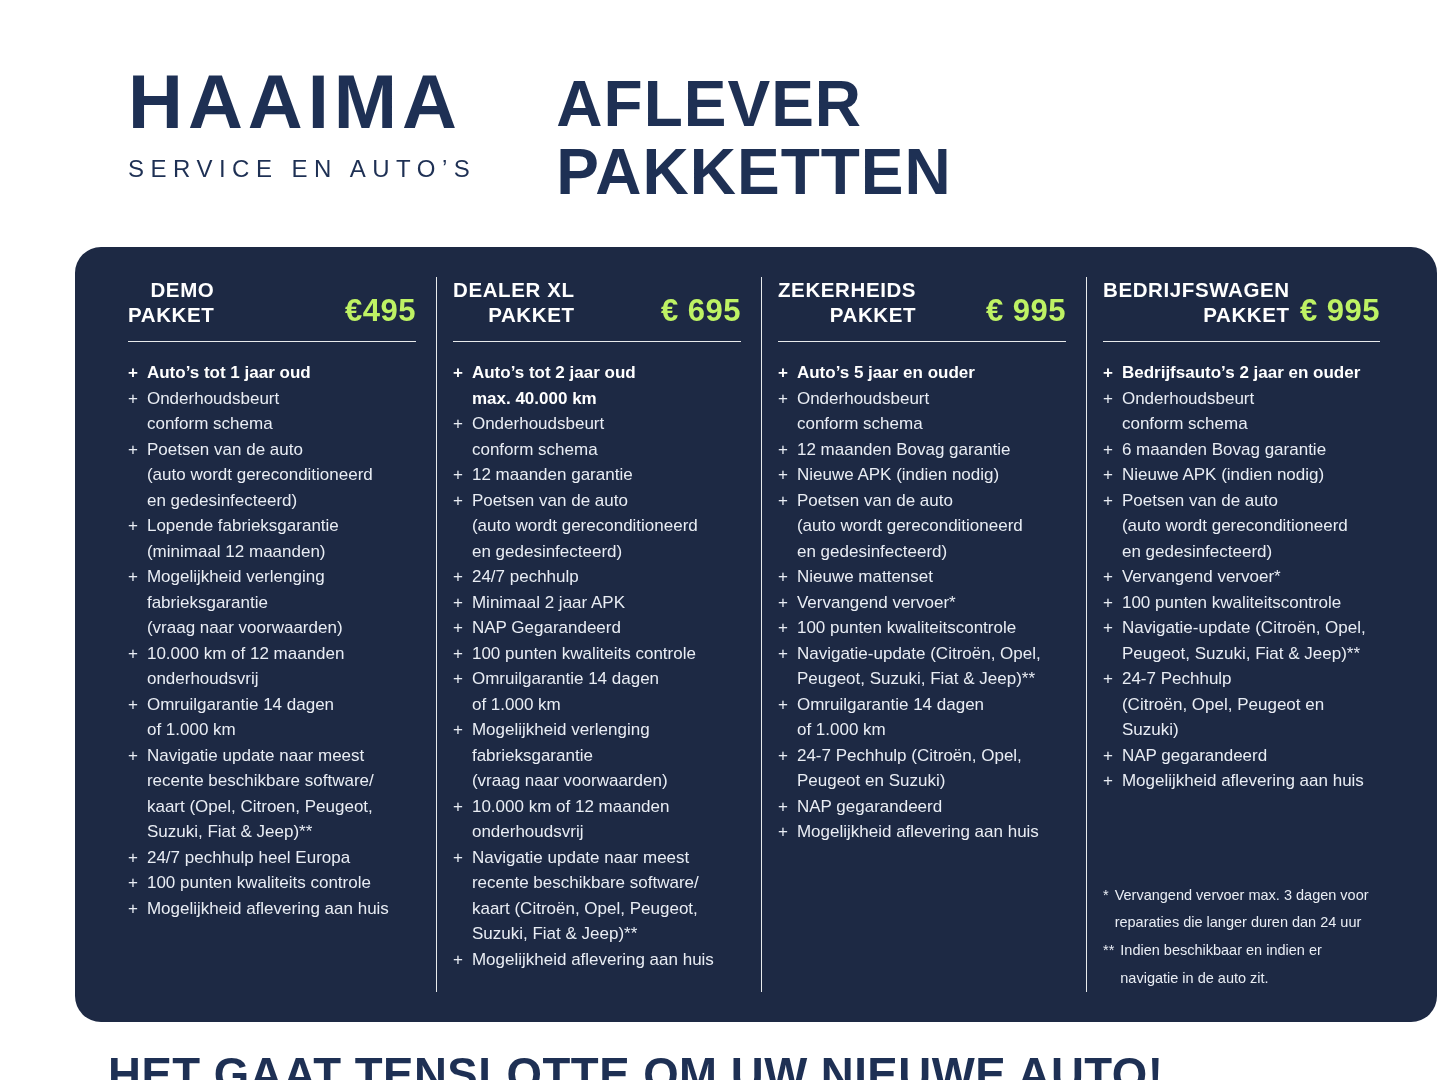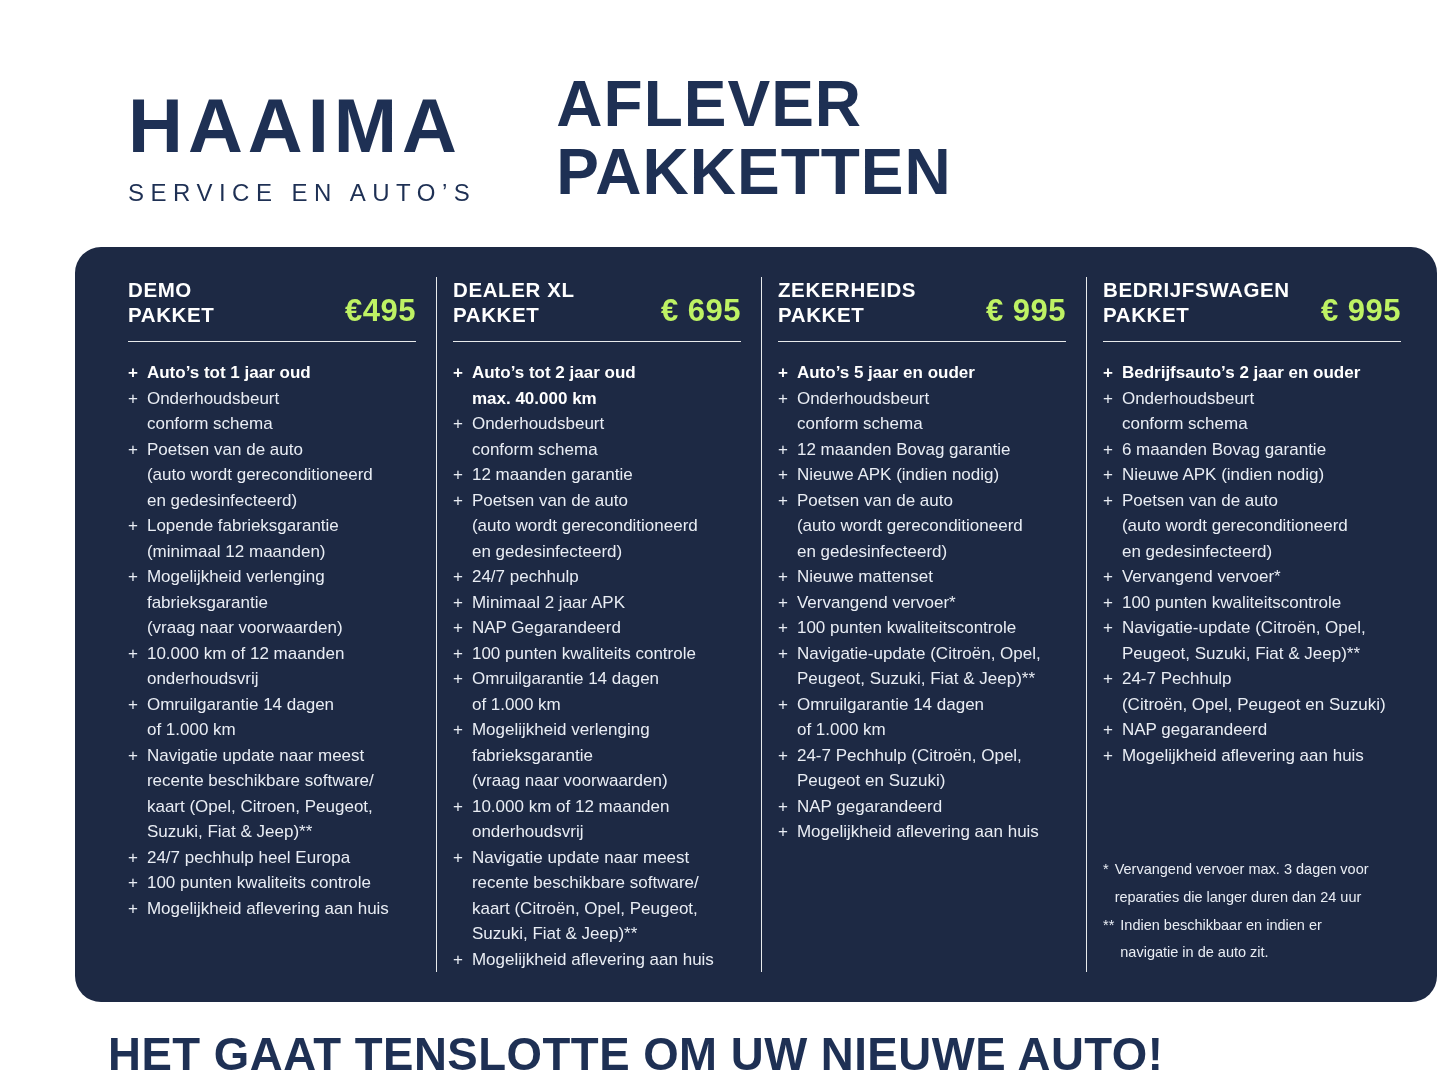--- a/index.html
+++ b/index.html
@@ -9,39 +9,39 @@
     --rule:rgba(255,255,255,0.9);
   }
   *{box-sizing:border-box;}
   html,body{margin:0;padding:0;}
   body{
     width:1439px;height:1080px;overflow:hidden;
     background:#ffffff;color:var(--navy);
     font-family:"Liberation Sans","DejaVu Sans",sans-serif;
   }
   
-  .top{display:flex;align-items:flex-end;padding:64px 0 0 128px;}
+  .top{display:flex;align-items:flex-start;padding:64px 0 0 128px;}
   .logo-name{font-size:76px;font-weight:700;letter-spacing:5px;line-height:1;color:var(--navy);}
   .logo-tag{font-size:24px;font-weight:400;letter-spacing:6.5px;margin-top:15px;color:var(--navy);}
   .title{margin:6px 0 0 80px;font-size:64px;font-weight:700;line-height:1.07;letter-spacing:1px;color:var(--navy);}
   
   .panel{
     margin:40px 2px 0 75px;
     background:var(--panel-bg);
     border-radius:26px;
     padding:30px 0;
     color:var(--panel-text);
   }
   .cols{display:grid;grid-template-columns:362px 325px 325px 1fr;align-items:stretch;}
   .col{padding:0 20px 0 16px;}
   .col:not(:last-child){border-right:1.5px solid var(--rule);}
   .col:first-child{padding-left:53px;}
-  .col:last-child{padding-right:36px;}
+  .col:last-child{padding-right:57px;}
   .pkg-head{display:flex;justify-content:space-between;align-items:flex-end;}
-  .pkg-name{display:flex;flex-direction:column;font-size:20.5px;font-weight:700;letter-spacing:0.6px;line-height:1.22;color:#ffffff;}
+  .pkg-name{display:flex;flex-direction:column;font-size:20.5px;font-weight:700;letter-spacing:0.6px;line-height:1.22;color:#ffffff;align-items:flex-end;}
   .pkg-price{font-size:31px;font-weight:700;line-height:1;padding-bottom:1px;letter-spacing:0.5px;color:#bef264;white-space:nowrap;}
   .rule{height:1.5px;background:var(--rule);margin:14px 0 18px;}
   .items{font-size:17px;line-height:1.5;}
   .item{display:flex;gap:9px;}
   .item.bold{font-weight:700;color:#ffffff;}
   .item .plus{flex:0 0 auto;}
   .txt{white-space:pre-line;}
   .footnotes{margin-top:88px;font-size:14.5px;line-height:1.9;}
   .fnote{display:flex;gap:6px;align-items:flex-start;}
   

